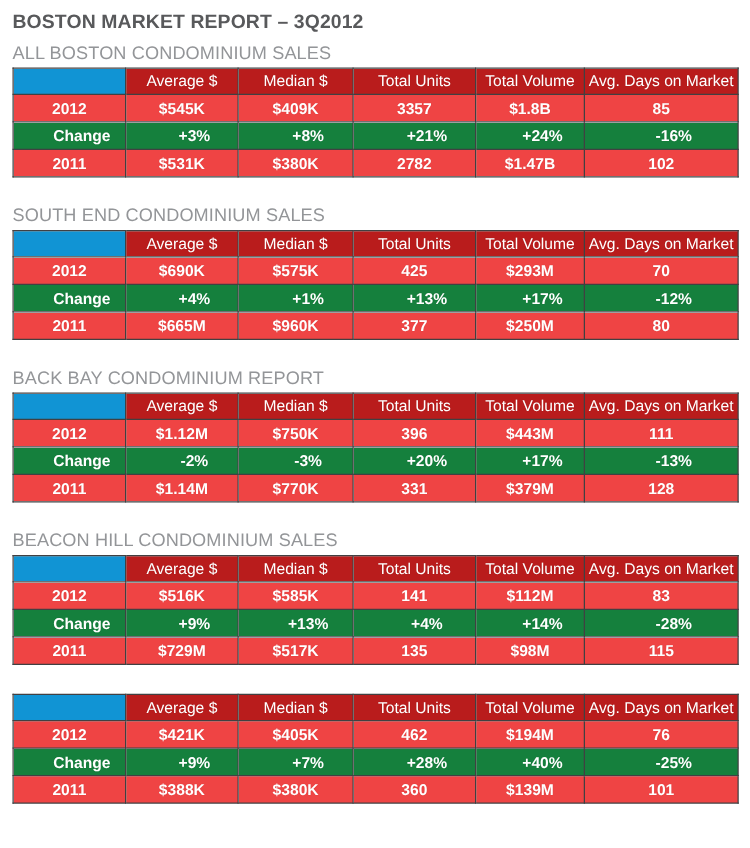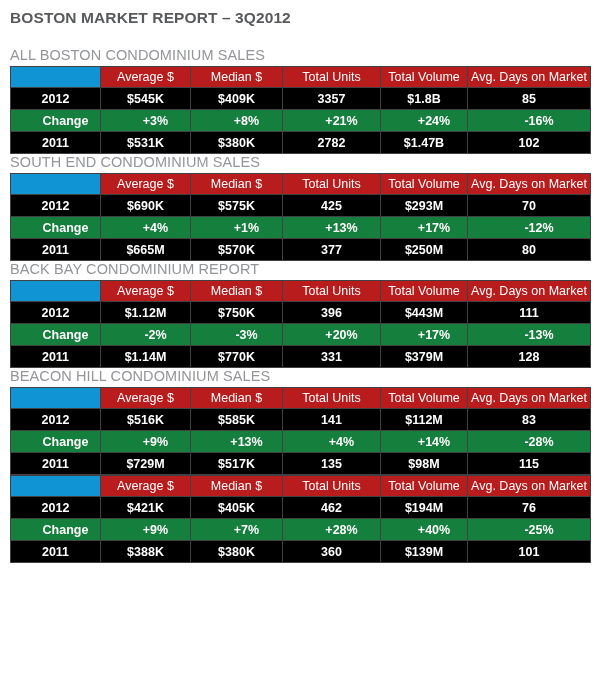--- a/index.html
+++ b/index.html
@@ -26,24 +26,24 @@
     font-size: 15.5px;
     font-weight: bold;
     color: #58595b;
     letter-spacing: 0.1px;
     padding-top: 9px;
     padding-bottom: 0;
     line-height: 18px;
     white-space: nowrap;
   }
   .section {
-    margin-top: 0;
+    margin-top: 23px;
   }
   .section.first {
-    margin-top: 20px;
+    margin-top: 8px;
   }
   .section-title {
     font-size: 14.5px;
     font-weight: normal;
     color: #939598;
     line-height: 17px;
     letter-spacing: 0.1px;
     padding-bottom: 2px;
     white-space: nowrap;
   }
@@ -78,21 +78,21 @@
     background: #b91c1c;
     font-weight: normal;
     font-size: 12.5px;
     color: #ffffff;
     height: 20px;
   }
   tr.head-row td.blank-head {
     background: #1194d4;
   }
   tr.data-row td {
-    background: #000000;
+    background: #ef4444;
   }
   tr.change-row td {
     background: #15803d;
     color: #ffffff;
     padding-left: 20px;
   }
   .footnote {
     font-size: 8.5px;
     color: #6d6e71;
     line-height: 11px;
@@ -187,21 +187,21 @@
               <td>Change</td>
               <td>+4%</td>
               <td>+1%</td>
               <td>+13%</td>
               <td>+17%</td>
               <td>-12%</td>
             </tr>
             <tr class="data-row">
               <td>2011</td>
               <td>$665M</td>
-              <td>$570K</td>
+              <td>$960K</td>
               <td>377</td>
               <td>$250M</td>
               <td>80</td>
             </tr>
           </tbody>
         </table>
       </div>
       <div class="section">
         <div class="section-title">BACK BAY CONDOMINIUM REPORT</div>
         <table class="report-table">

